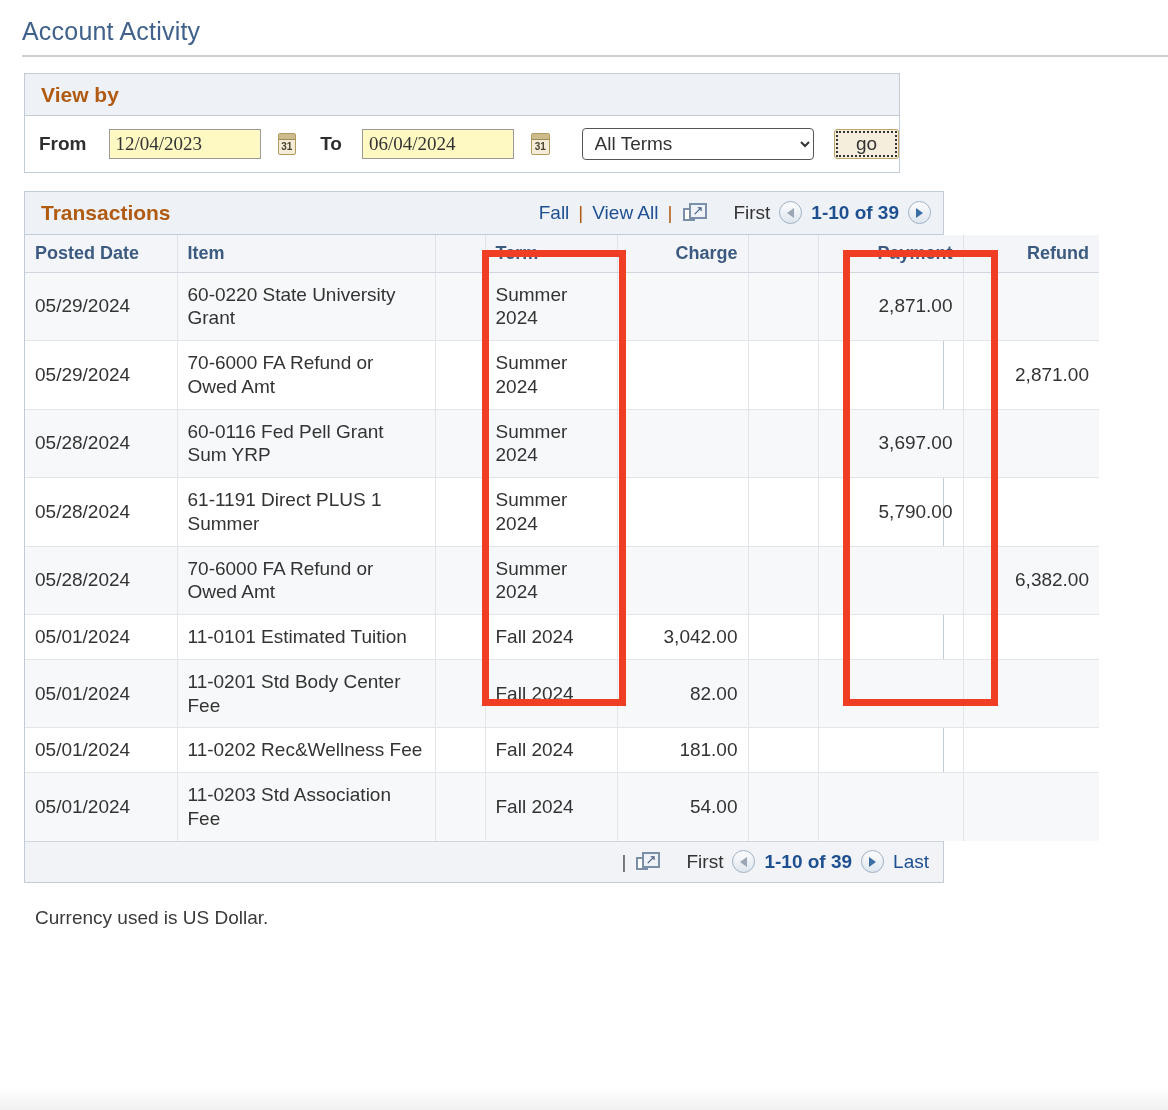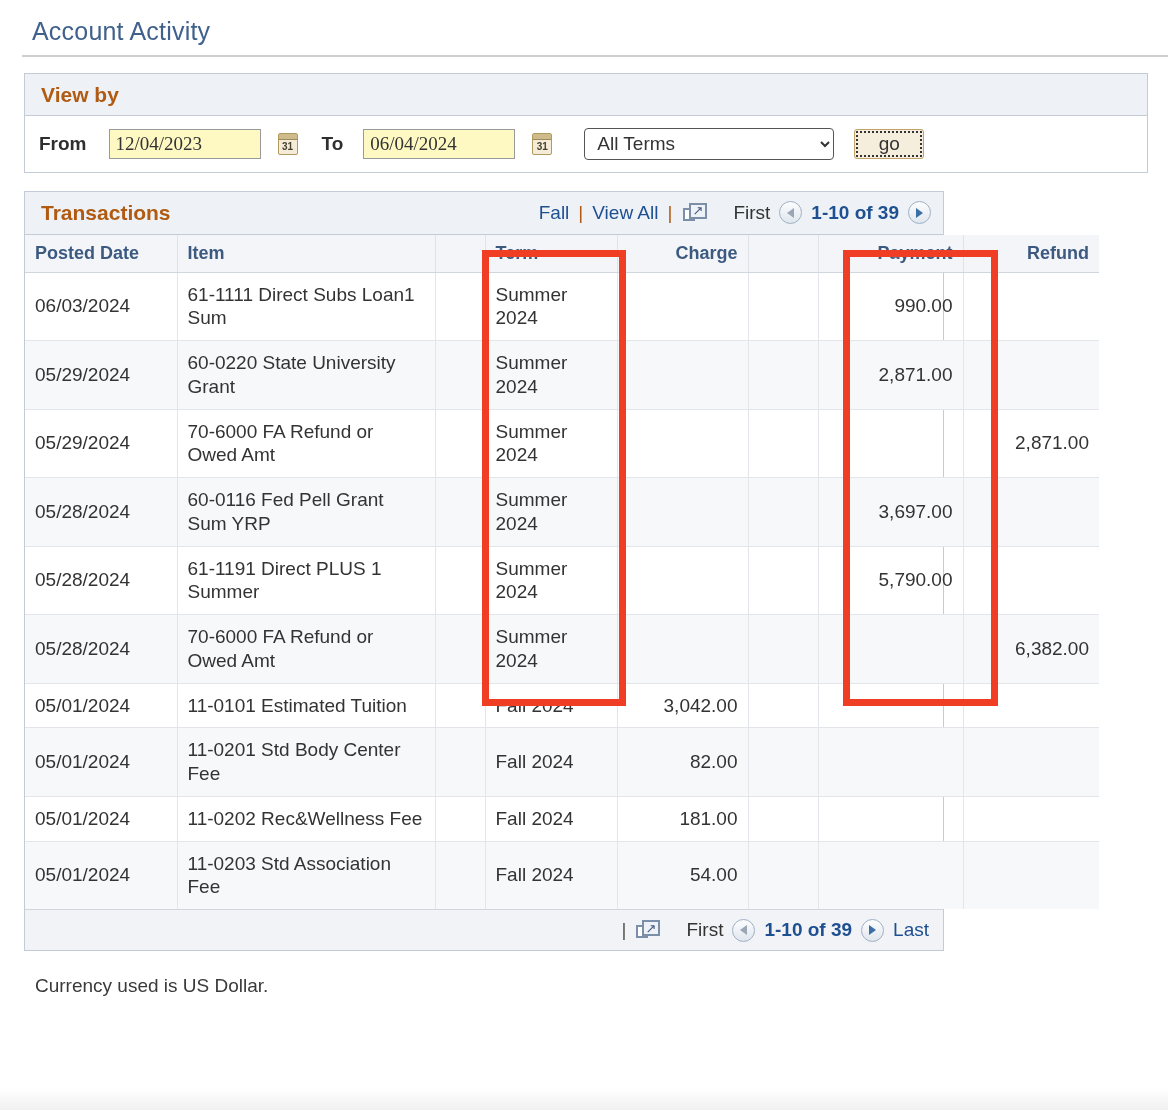--- a/index.html
+++ b/index.html
@@ -11,40 +11,40 @@
     width: 1168px;
     height: 1110px;
     font-family: "Liberation Sans", sans-serif;
     color: #333333;
     position: relative;
     overflow: hidden;
   }
 
   
   .page-header {
-    padding: 18px 0 0 32px;
+    padding: 18px 0 0 22px;
   }
   .page-title {
     font-size: 25px;
     color: #40618c;
     font-weight: normal;
     letter-spacing: .2px;
     line-height: 1.1;
   }
   .title-rule {
     margin: 9px 0 0 22px;
     width: 1146px;
     height: 2px;
     background: #cfcfcf;
   }
 
   
   .panel {
     margin: 16px 0 0 24px;
-    width: 1124px;
+    width: 876px;
     border: 1px solid #c3ccd6;
     background: #ffffff;
     box-sizing: border-box;
   }
   .panel-head {
     background: #eef2f6;
     border-bottom: 1px solid #c3ccd6;
     padding: 9px 0 9px 16px;
     height: 23px;
     box-sizing: content-box;
@@ -403,30 +403,20 @@
         <th>Item</th>
         <th></th>
         <th>Term</th>
         <th class="num">Charge</th>
         <th></th>
         <th class="num">Payment</th>
         <th class="num">Refund</th>
       </tr>
     </thead>
     <tbody>
-        <tr>
-          <td>06/03/2024</td>
-          <td>61-1111 Direct Subs Loan1 Sum</td>
-          <td></td>
-          <td>Summer 2024</td>
-          <td class="num"></td>
-          <td></td>
-          <td class="num">990.00</td>
-          <td class="num"></td>
-        </tr>
         <tr class="alt">
           <td>05/29/2024</td>
           <td>60-0220 State University Grant</td>
           <td></td>
           <td>Summer 2024</td>
           <td class="num"></td>
           <td></td>
           <td class="num">2,871.00</td>
           <td class="num"></td>
         </tr>

